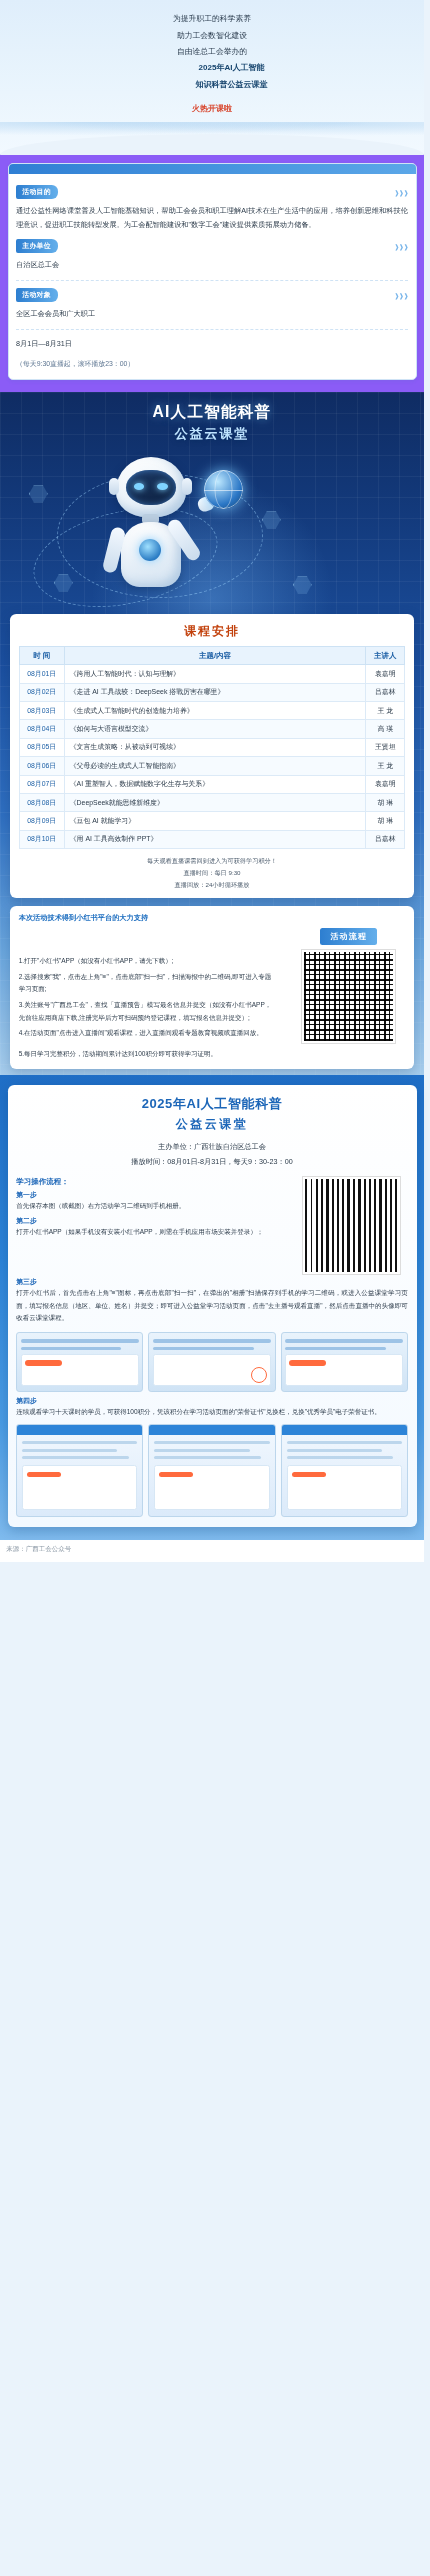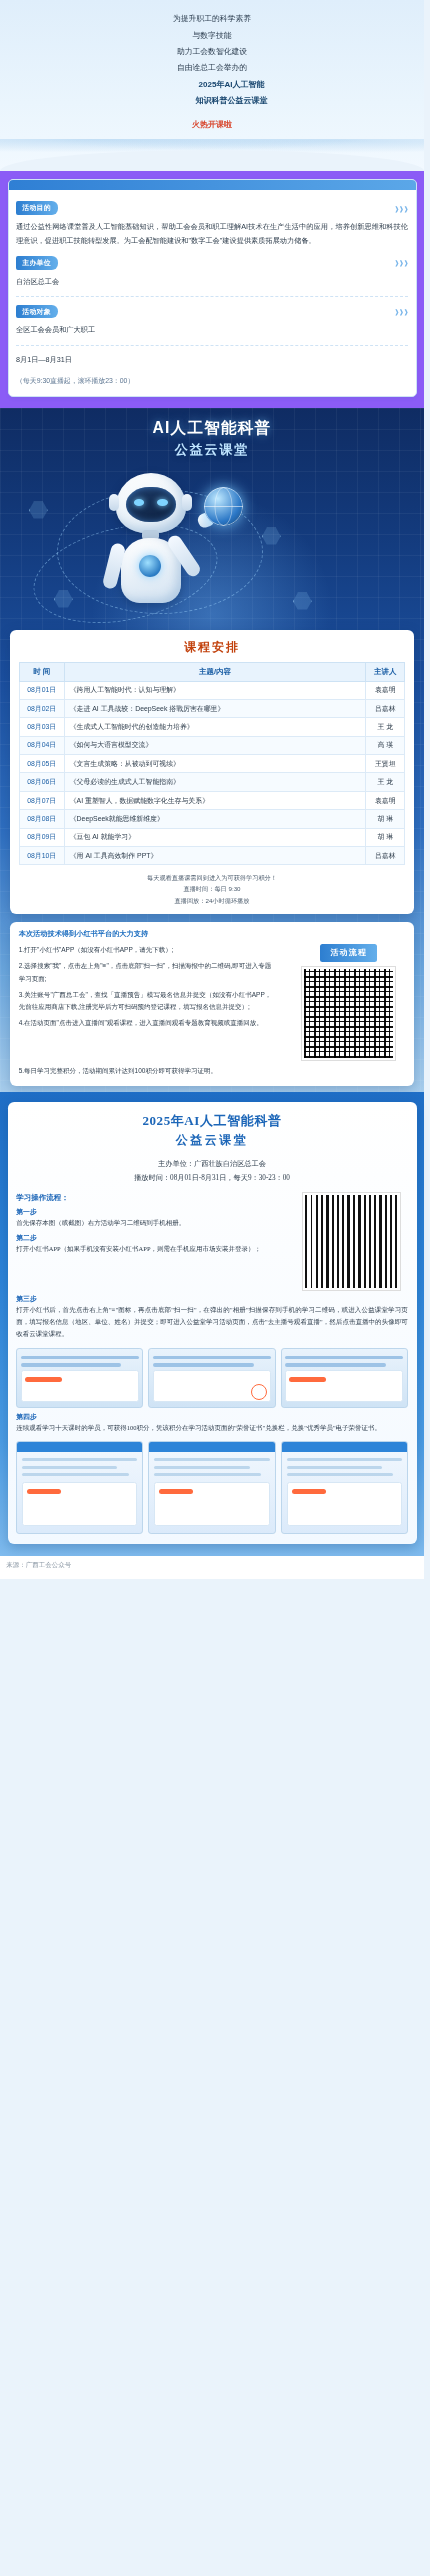--- a/index.html
+++ b/index.html
@@ -296,21 +296,21 @@
   
   .flow-card {
     position: relative;
     margin: 7.5px 10px 0 10px;
     background: #ffffff;
     border-radius: 6.2px;
     box-shadow: 0 3.7px 11.2px rgba(10,45,95,.22);
     padding: 7.5px 8.7px 8.7px 8.7px;
   }
   .flow-top {
-    display: flex; align-items: flex-start; gap: 21px;
+    display: flex; align-items: flex-end; gap: 21px;
   }
   .flow-left { flex: 1; }
   .flow-lead {
     font-size: 7.2px; font-weight: bold; color: #1f6fc0;
     margin-bottom: 5px;
   }
   .flow-steps { font-size: 6.5px; line-height: 1.95; color: #2b3a49; }
   .flow-steps p { margin-bottom: 3.1px; text-align: justify; }
   .flow-right { width: 113px; text-align: center; }
   .flow-badge {
@@ -338,21 +338,20 @@
   
   .sec-blue {
     background: linear-gradient(180deg,#1f6ec6 0%, #2d84d8 40%, #4b9ce4 75%, #7fbbee 100%);
     padding: 10px 7.5px 12.5px 7.5px;
   }
   .blue-card {
     background: linear-gradient(180deg,#ffffff,#f3f9ff);
     border-radius: 6.2px;
     padding: 10px 8.7px 10px 8.7px;
     box-shadow: 0 3.7px 11.2px rgba(8,50,100,.25);
-    font-family: Liberation Serif, serif;
   }
   .bt1 {
     text-align: center; font-size: 13px; font-weight: bold;
     color: #1c66b8; letter-spacing: 0.6px;
   }
   .bt2 {
     text-align: center; font-size: 12px; font-weight: bold;
     color: #1c66b8; letter-spacing: 2.5px; margin-top: 2.5px;
   }
   .b-meta {
@@ -417,21 +416,20 @@
   }
 </style>
 </head>
 <body>
 
 <div class="page">
 
   <section class="sec-intro">
     <div class="lines">
       <div>为提升职工的科学素养</div>
-      <div>与数字技能</div>
       <div>助力工会数智化建设</div>
       <div>自由诠总工会举办的</div>
       <div class="strong">2025年AI人工智能</div>
       <div class="strong">知识科普公益云课堂</div>
     </div>
     <div class="fire">火热开课啦</div>
     <div class="intro-deco"></div>
     <div class="intro-curve"></div>
   </section>
 

